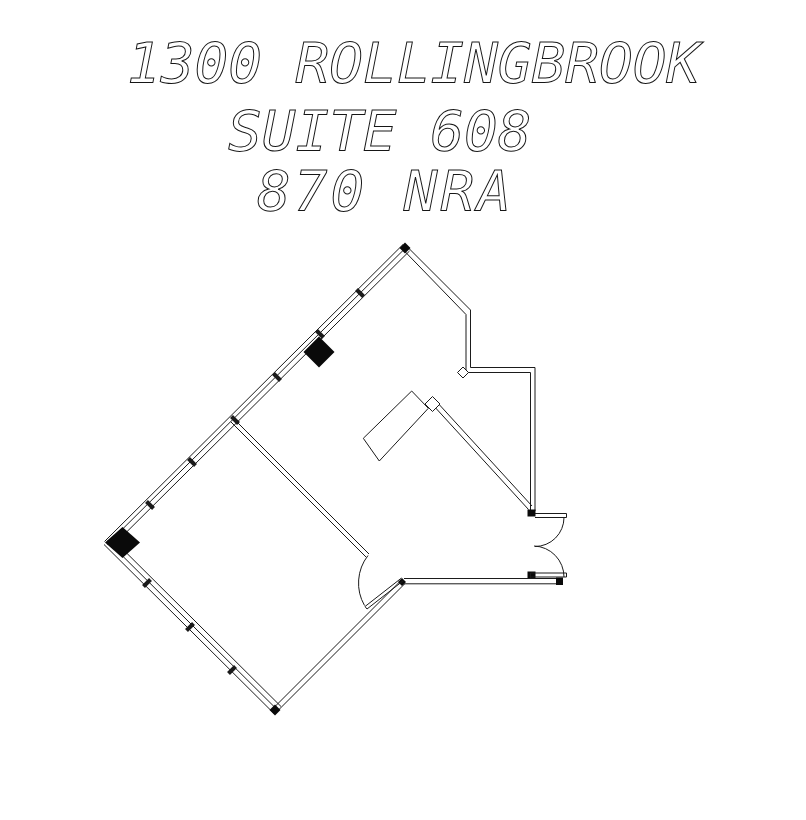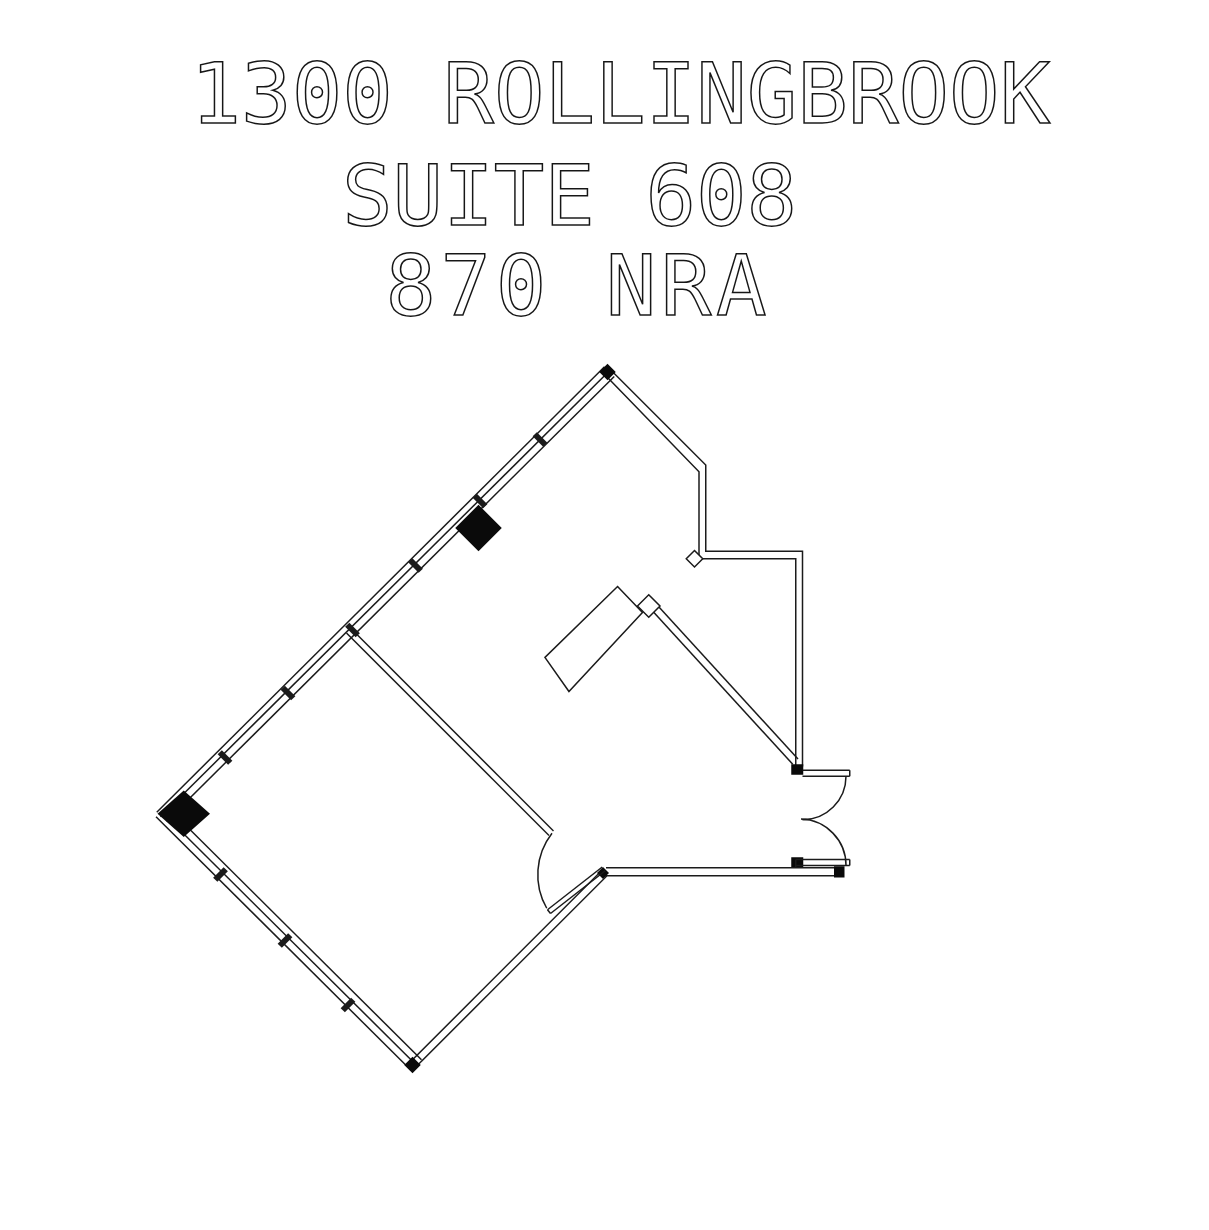--- a/index.html
+++ b/index.html
@@ -7,20 +7,21 @@
     padding: 0;
     background: #ffffff;
     font-family: "DejaVu Sans Mono", "Liberation Mono", monospace;
   }
   .page {
     position: relative;
     width: 806px;
     height: 820px;
     background: #ffffff;
     overflow: hidden;
+    font-style: italic;
   }
   svg { display: block; }
   .cad-text {
     font-family: "DejaVu Sans Mono", "Liberation Mono", monospace;
     font-size: 56px;
     fill: none;
     stroke: #161616;
     stroke-width: 1;
   }
   .wall { stroke: #1b1b1b; stroke-width: 1; fill: none; }

